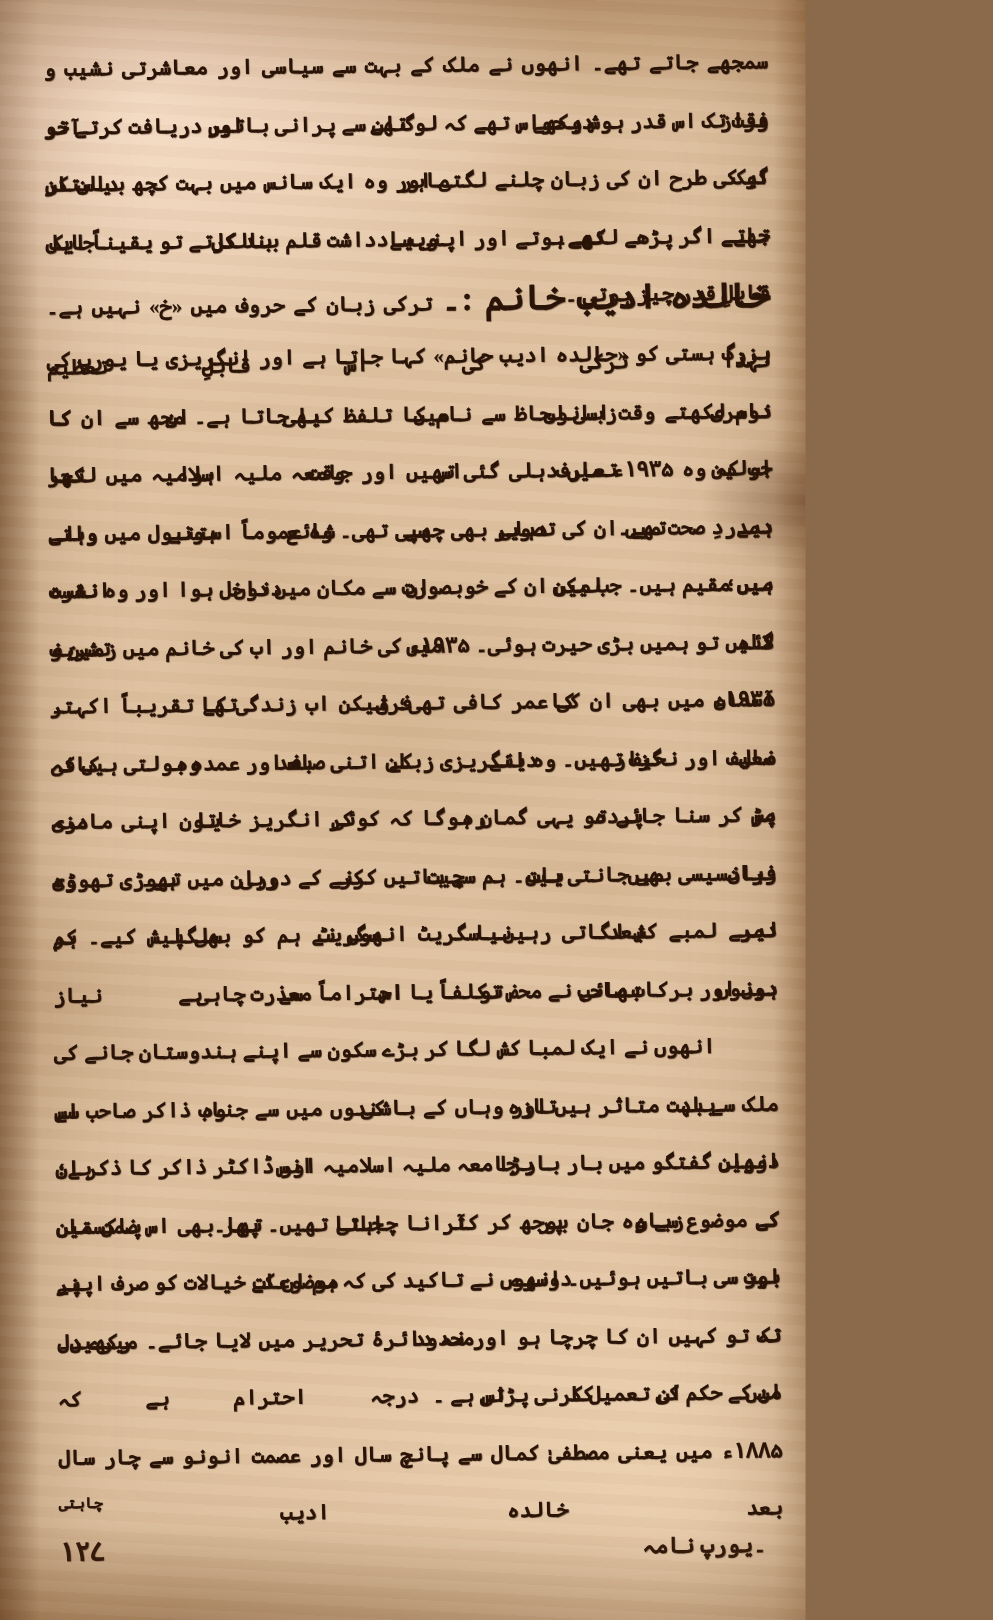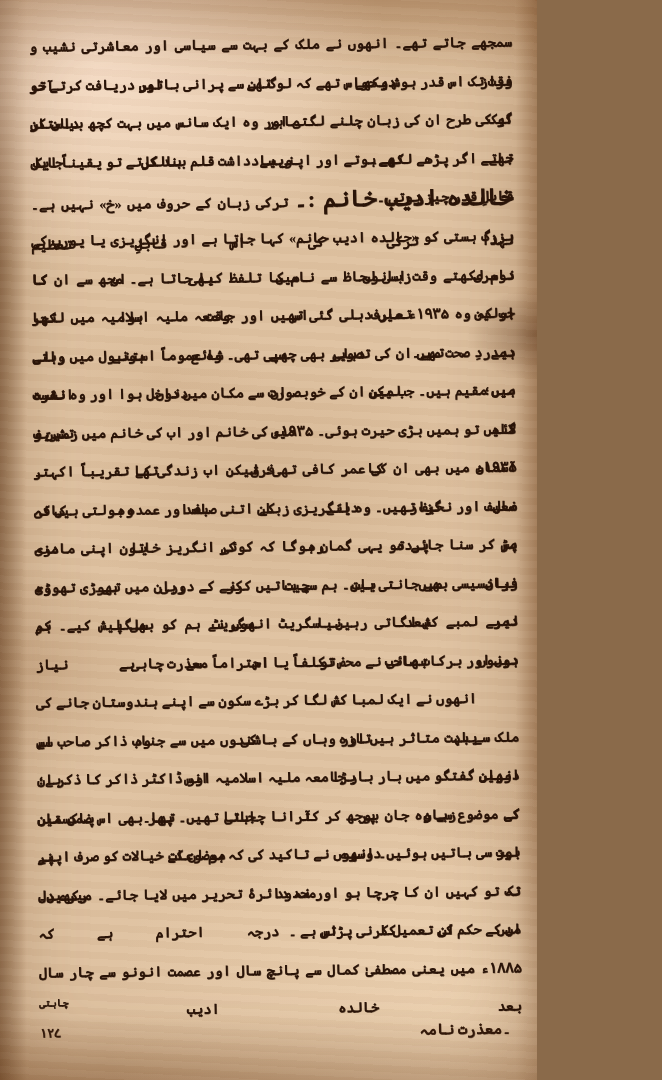--- a/index.html
+++ b/index.html
@@ -42,21 +42,21 @@
   .line.indent{padding-right:42px;}
   .heading-line .heading{font-size:23px;font-weight:700;letter-spacing:0;}
   .heading-line{height:40px;line-height:40px;}
   .catchword{font-size:10px;position:relative;top:-9px;font-weight:700;}
   .footer{
     position:absolute;top:1022px;left:40px;right:26px;display:flex;
     justify-content:space-between;align-items:center;direction:rtl;
     color:#33190a;transform:rotate(-.6deg);
     font-size:15px;font-weight:700;text-shadow:.4px .4px .5px rgba(43,21,8,.5);
   }
-  .pgnum{font-size:12px;letter-spacing:1px;}
+  .pgnum{font-size:17px;letter-spacing:1px;}
 </style>
 </head>
 <body>
 
 <div class="page">
   <div class="mottle"></div>
 
   <div class="column" id="text-column">
   <div class="line"><span>سمجھے جاتے تھے۔ انھوں نے ملک کے بہت سے سیاسی اور معاشرتی نشیب و فراز دیکھے تھے اور آخر</span></div>
 
@@ -103,16 +103,16 @@
   <div class="line"><span>بہت سی باتیں ہوئیں۔ انھوں نے تاکید کی کہ ہم ان کے خیالات کو صرف اپنے تک محدود رکھیں۔</span></div>
 
   <div class="line"><span>نہ تو کہیں ان کا چرچا ہو اور نہ دائرۂ تحریر میں لایا جائے۔ میرے دل میں ان کا اس درجہ احترام ہے کہ</span></div>
 
   <div class="line end"><span>ان کے حکم کی تعمیل کرنی پڑتی ہے ۔</span></div>
 
   <div class="line"><span>۱۸۸۵ء میں یعنی مصطفیٰ کمال سے پانچ سال اور عصمت انونو سے چار سال بعد خالدہ ادیب</span> <span class="catchword">چاہتی</span></div>
 </div>
 
   <div class="footer">
-    <span>۔معذرت نامہ</span>
+    <span>۔یورپ نامہ</span>
     <span class="pgnum">۱۲۷</span>
   </div>
 </div>
 
 </body></html>

